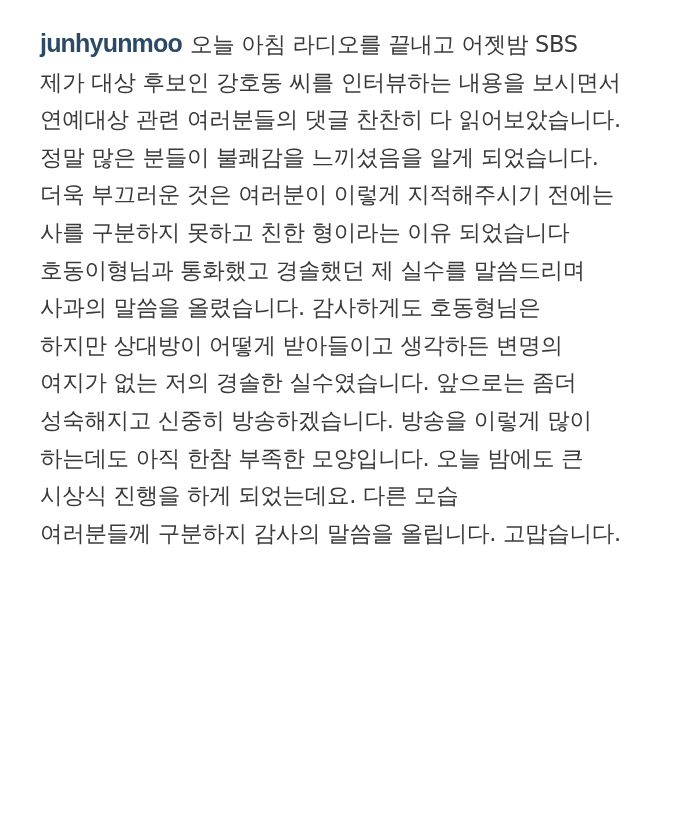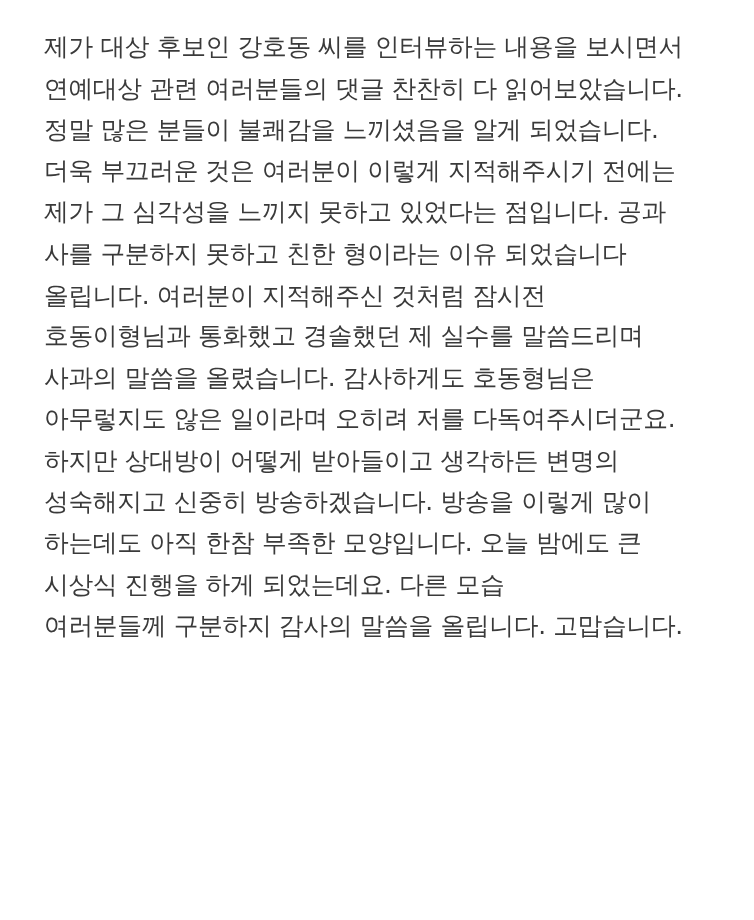--- a/index.html
+++ b/index.html
@@ -35,28 +35,27 @@
       font-size: 25px;
       letter-spacing: -0.8px;
       margin-right: 8px;
       cursor: pointer;
     }
   </style>
 </head>
 <body>
 
 <div class="post">
+  <span class="line"><span class="username">junhyunmoo</span><span>오늘 아침 라디오를 끝내고 어젯밤 SBS</span></span>
   <span class="line">제가 대상 후보인 강호동 씨를 인터뷰하는 내용을 보시면서</span>
   <span class="line">연예대상 관련 여러분들의 댓글 찬찬히 다 읽어보았습니다.</span>
   <span class="line">정말 많은 분들이 불쾌감을 느끼셨음을 알게 되었습니다.</span>
   <span class="line">더욱 부끄러운 것은 여러분이 이렇게 지적해주시기 전에는</span>
-  <span class="line">제가 그 심각성을 느끼지 못하고 있었다는 점입니다. 공과</span>
   <span class="line">사를 구분하지 못하고 친한 형이라는 이유 되었습니다</span>
-  <span class="line">올립니다. 여러분이 지적해주신 것처럼 잠시전</span>
   <span class="line">호동이형님과 통화했고 경솔했던 제 실수를 말씀드리며</span>
   <span class="line">사과의 말씀을 올렸습니다. 감사하게도 호동형님은</span>
-  <span class="line">아무렇지도 않은 일이라며 오히려 저를 다독여주시더군요.</span>
   <span class="line">하지만 상대방이 어떻게 받아들이고 생각하든 변명의</span>
+  <span class="line">여지가 없는 저의 경솔한 실수였습니다. 앞으로는 좀더</span>
   <span class="line">성숙해지고 신중히 방송하겠습니다. 방송을 이렇게 많이</span>
   <span class="line">하는데도 아직 한참 부족한 모양입니다. 오늘 밤에도 큰</span>
   <span class="line">시상식 진행을 하게 되었는데요. 다른 모습</span>
   <span class="line">여러분들께 구분하지 감사의 말씀을  올립니다. 고맙습니다.</span>
 </div>
 
 </body></html>

